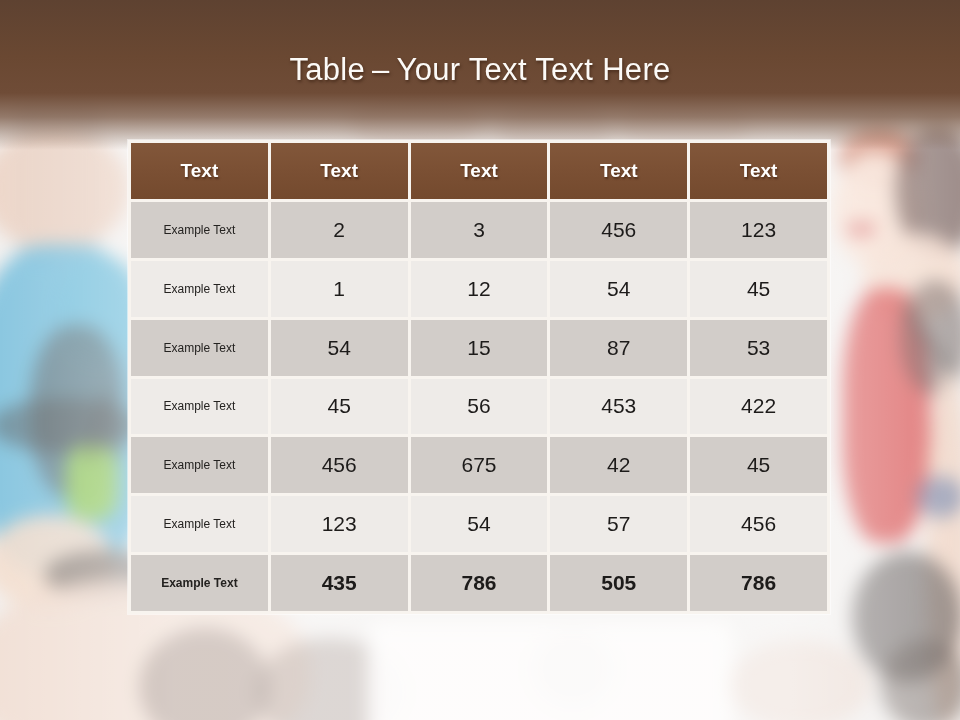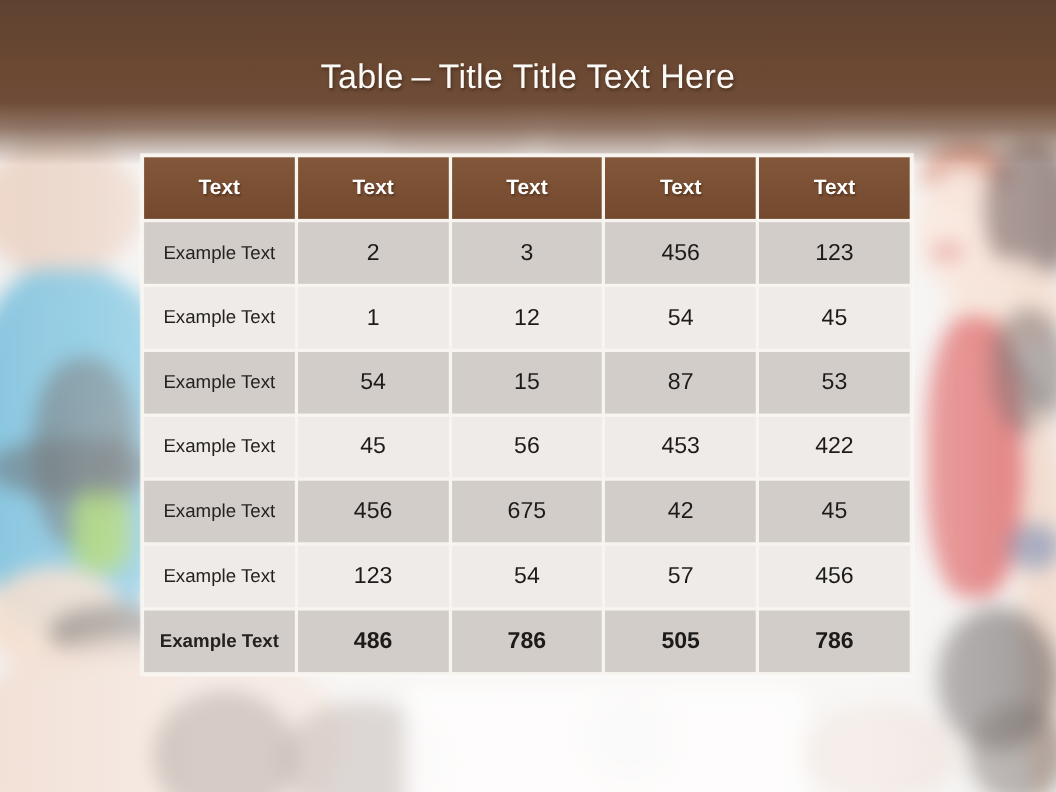--- a/index.html
+++ b/index.html
@@ -52,21 +52,21 @@
   table.data th {
     background:linear-gradient(180deg,#82573a 0%, var(--header-brown,#7a4f33) 55%, #744a2e 100%);
     color:#ffffff; font-weight:bold; font-size:19px;
     text-shadow:1px 2px 2px rgba(54,28,12,0.55);
     height:54px;
   }
   table.data td {
     text-align:center; vertical-align:middle;
     font-size:21px; color:var(--cell-text,#1d1b1a);
   }
-  table.data td.label { font-size:17px; color:#242220;margin-top:28px; }
+  table.data td.label { font-size:12px; color:#242220;margin-top:28px; }
   tr.dark  td { background:var(--row-dark,#d2cdc9); }
   tr.light td { background:var(--row-light,#eeebe8); }
   tr.total td { font-weight:bold; }
 </style>
 </head>
 <body>
 
 <div class="slide">
 
   <div class="photo-layer">
@@ -105,21 +105,21 @@
       <div class="blob" style="left:925px;top:370px;width:45px;height:360px;background:rgba(236,202,182,0.85);"></div>
       <div class="blob" style="left:916px;top:476px;width:48px;height:42px;background:rgba(64,92,148,0.6);"></div>
       <div class="blob" style="left:852px;top:552px;width:110px;height:130px;background:rgba(42,34,31,0.6);"></div>
       <div class="blob" style="left:880px;top:640px;width:90px;height:90px;background:rgba(60,45,40,0.5);"></div>
     </div>
     <div class="wash"></div>
   </div>
 
   <div class="band"></div>
   <div class="title">
-    <span class="bold">Table</span><span class="sep">–</span><span>Title Title Text Here</span>
+    <span class="bold">Table</span><span class="sep">–</span><span>Your Text Text Here</span>
   </div>
 
   <table class="data">
     <thead>
       <tr>
         <th>Text</th>
         <th>Text</th>
         <th>Text</th>
         <th>Text</th>
         <th>Text</th>
@@ -163,21 +163,21 @@
       </tr>
       <tr class="light">
         <td class="label">Example Text</td>
         <td>123</td>
         <td>54</td>
         <td>57</td>
         <td>456</td>
       </tr>
       <tr class="dark total">
         <td class="label">Example Text</td>
-        <td>486</td>
+        <td>435</td>
         <td>786</td>
         <td>505</td>
         <td>786</td>
       </tr>
     </tbody>
   </table>
 
 </div>
 
 </body></html>

